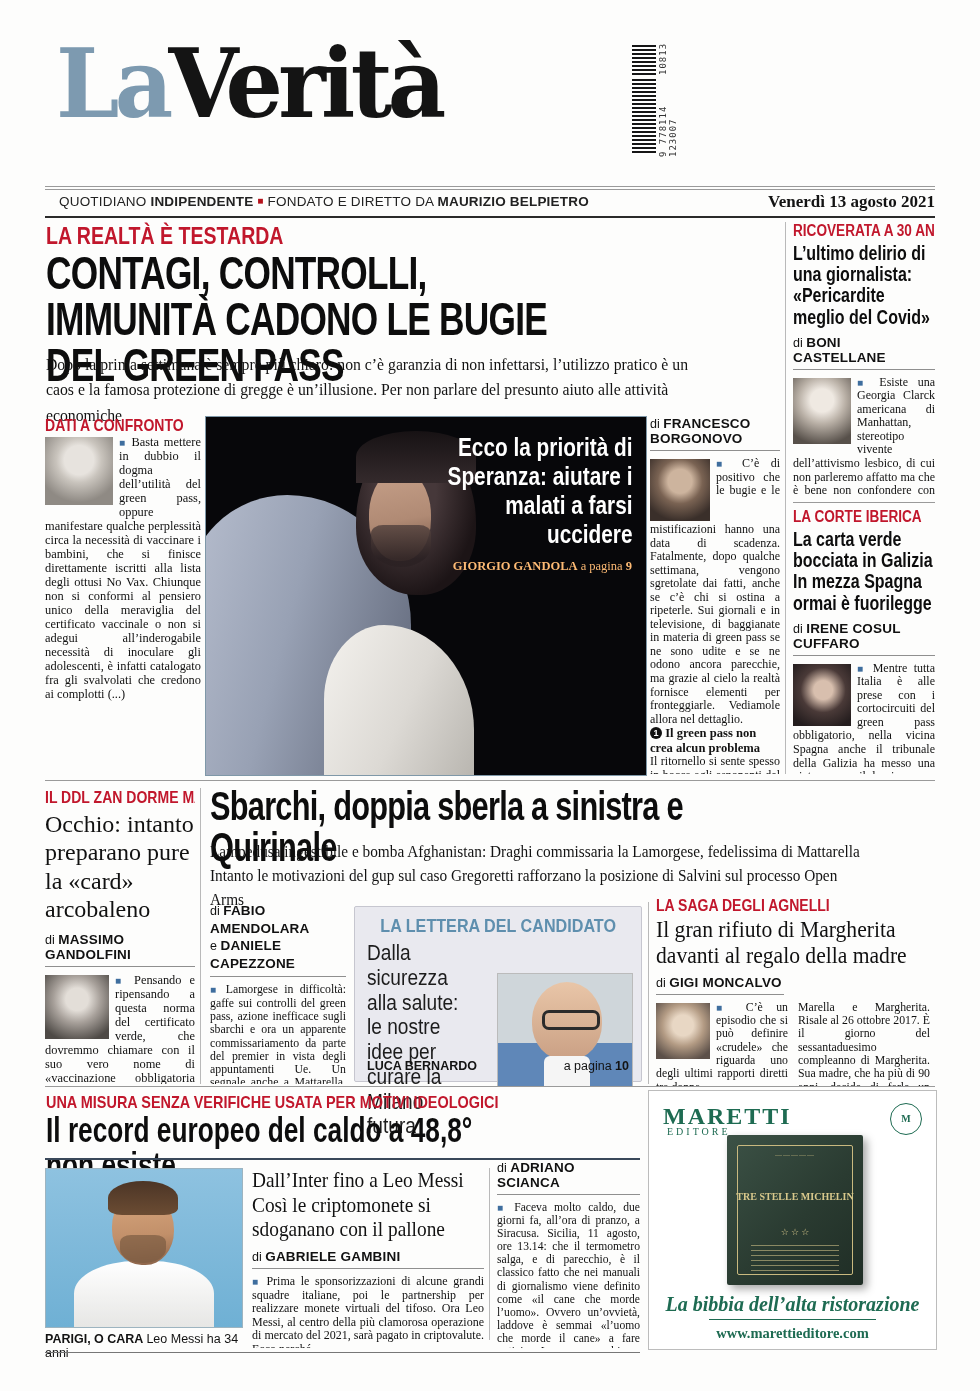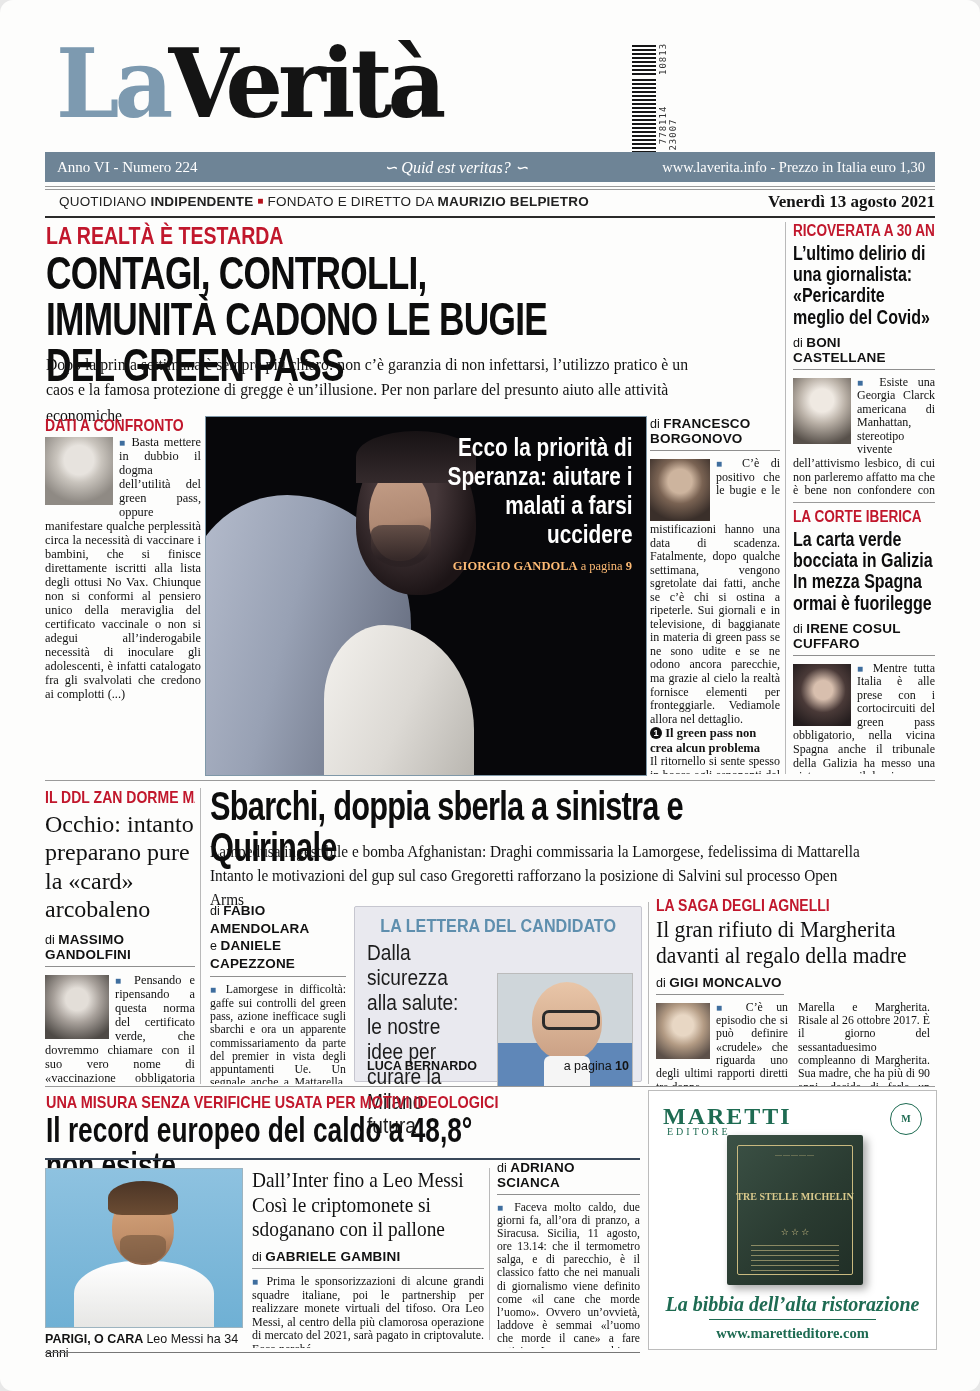--- a/index.html
+++ b/index.html
@@ -1,17 +1,17 @@
 <!DOCTYPE html>
 <html><head>
 <meta charset="utf-8">
 <style>
   html,body{margin:0;padding:0;background:#e8e8e8;}
   .page{position:relative;width:980px;height:1391px;background:#fdfdfc;margin:0 auto;overflow:hidden;
-        font-family:"Liberation Serif",serif;color:#131313;border-radius:13px;}
+        font-family:"Liberation Serif",serif;color:#131313;}
   .abs{position:absolute;}
   
   .cx{display:block;transform-origin:left top;}
   .cx90{transform:scaleX(.90);width:111.2%;}
   .cx85{transform:scaleX(.85);width:117.6%;}
   .cx80{transform:scaleX(.80);width:125%;}
   .cx75{transform:scaleX(.75);width:133.3%;}
   .cxc{transform-origin:center top;}
   .cxr{transform-origin:right top;}
   
@@ -121,25 +121,20 @@
   </div>
 
   <div class="abs" style="left:630px;top:45px;width:42px;height:112px;">
     <div class="abs bars" style="left:2px;top:0;width:24px;height:30px;"></div>
     <div class="abs bars" style="left:2px;top:34px;width:24px;height:76px;"></div>
     <div class="abs bc-num" style="left:28px;top:0px;height:30px;">10813</div>
     <div class="abs bc-num" style="left:28px;top:32px;height:80px;">9 778114 123007</div>
   </div>
 
 
-  <div class="abs band" style="left:45px;top:152px;width:890px;height:30px;">
-    <span class="b-left">Anno VI - Numero 224</span>
-    <span class="b-mid">∽  Quid est veritas?  ∽</span>
-    <span class="b-right">www.laverita.info - Prezzo in Italia euro 1,30</span>
-  </div>
   <div class="abs hr" style="left:45px;top:186px;width:890px;"></div>
   <div class="abs hr" style="left:45px;top:189px;width:890px;"></div>
 
   <div class="abs subhead-line" style="left:45px;top:194px;width:640px;margin-left:14px;">
     <span>QUOTIDIANO </span><b>INDIPENDENTE</b>
     <span class="sq-red">■</span>
     <span> FONDATO E DIRETTO DA </span><b>MAURIZIO BELPIETRO</b>
   </div>
   <div class="abs date" style="left:705px;top:192px;width:230px;">Venerdì 13 agosto 2021</div>
   <div class="abs hr-dark" style="left:45px;top:216px;width:890px;"></div>

